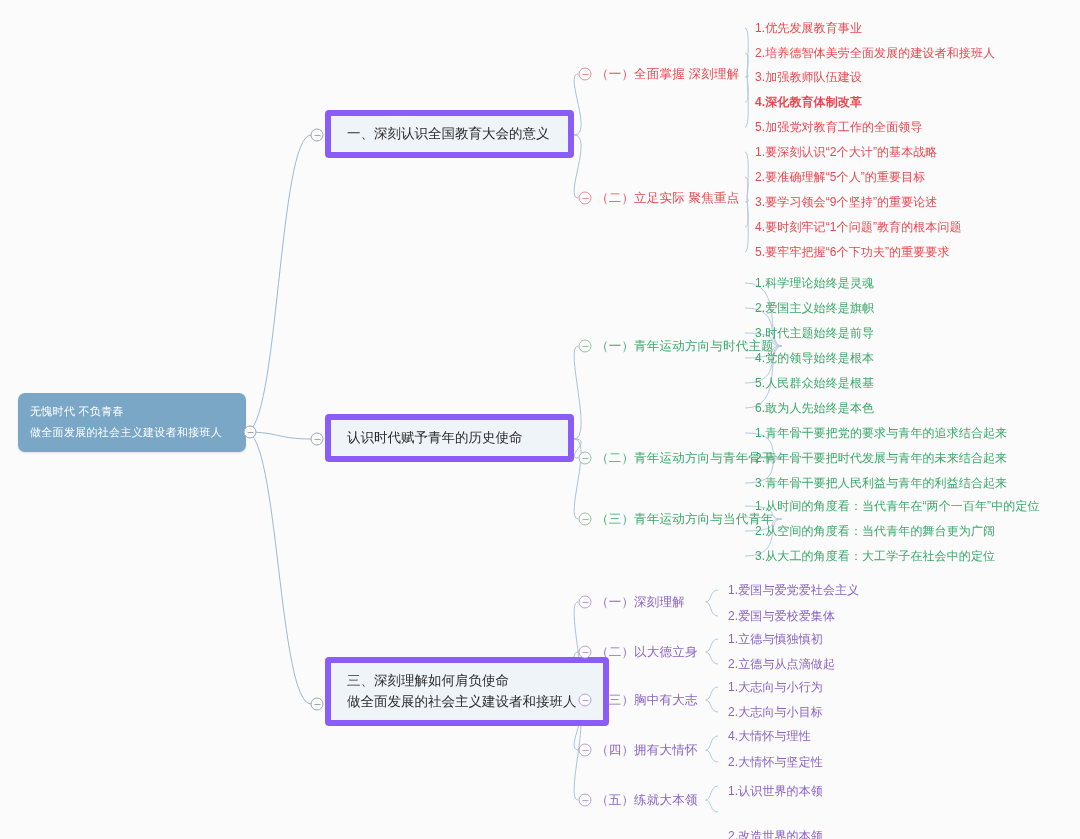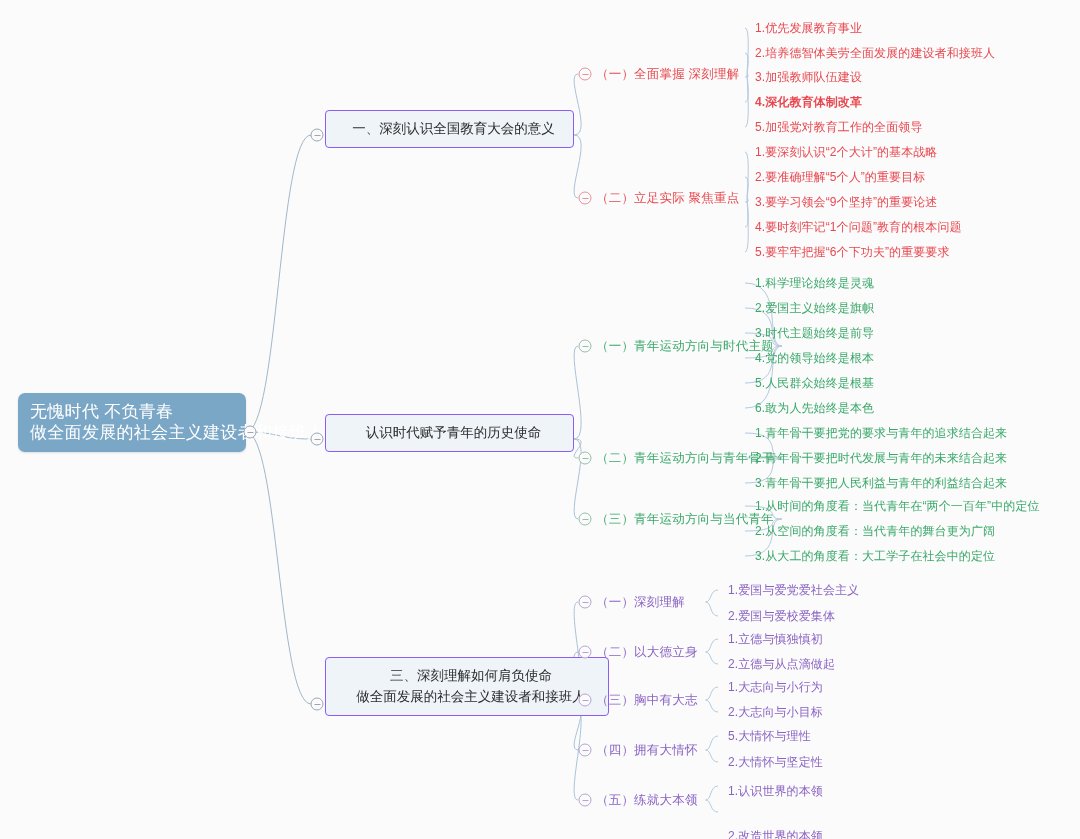--- a/index.html
+++ b/index.html
@@ -27,40 +27,39 @@
   
   .root-node {
     position: absolute;
     left: 18px; top: 393px;
     width: 228px;
     box-sizing: border-box;
     background: #7BA7C7;
     border-radius: 7px;
     color: #ffffff;
     padding: 8px 10px 9px 12px;
-    font-size: 17px;
+    font-size: 11px;
     line-height: 21px;
     letter-spacing: .3px;
     box-shadow: 0 1px 2px rgba(60,90,120,.18);
   }
   .root-node .ln { display: block; white-space: nowrap; }
 
   
   .l1-node {
     position: absolute;
     box-sizing: border-box;
     background: #eff4f9;
-    border: 1px solid #8b5cf6;
+    border: 6px solid #8b5cf6;
     border-radius: 4px;
     color: #2b2b2b;
     padding: 7px 8px 8px 16px;
     font-size: 13.5px;
     line-height: 21px;
     white-space: nowrap;
-    text-align: center;
   }
   .l1-node .ln { display: block; }
   #l1-1 { left: 325px; top: 110px; width: 249px; }
   #l1-2 { left: 325px; top: 414px; width: 249px; }
   #l1-3 { left: 325px; top: 657px; width: 284px; }
 
   
   .l2-node {
     position: absolute;
     font-size: 12.5px;
@@ -223,20 +222,20 @@
       <div class="toggle t-purple" style="left: 585px; top: 652px;"></div>
       <div class="l2-node c-purple" style="left: 596px; top: 652px;">（二）以大德立身</div>
       <div class="l3-node c-purple" style="left: 728px; top: 639px;">1.立德与慎独慎初</div>
       <div class="l3-node c-purple" style="left: 728px; top: 664px;">2.立德与从点滴做起</div>
       <div class="toggle t-purple" style="left: 585px; top: 700px;"></div>
       <div class="l2-node c-purple" style="left: 596px; top: 700px;">（三）胸中有大志</div>
       <div class="l3-node c-purple" style="left: 728px; top: 687px;">1.大志向与小行为</div>
       <div class="l3-node c-purple" style="left: 728px; top: 712px;">2.大志向与小目标</div>
       <div class="toggle t-purple" style="left: 585px; top: 750px;"></div>
       <div class="l2-node c-purple" style="left: 596px; top: 750px;">（四）拥有大情怀</div>
-      <div class="l3-node c-purple" style="left: 728px; top: 736px;">5.大情怀与理性</div>
+      <div class="l3-node c-purple" style="left: 728px; top: 736px;">4.大情怀与理性</div>
       <div class="l3-node c-purple" style="left: 728px; top: 762px;">2.大情怀与坚定性</div>
       <div class="toggle t-purple" style="left: 585px; top: 800px;"></div>
       <div class="l2-node c-purple" style="left: 596px; top: 800px;">（五）练就大本领</div>
       <div class="l3-node c-purple" style="left: 728px; top: 785px; margin-top: 6px;">1.认识世界的本领</div>
       <div class="l3-node c-purple" style="left: 728px; top: 812px; margin-top: 24px;">2.改造世界的本领</div>
     </div>
 </div>
 
 </body></html>

